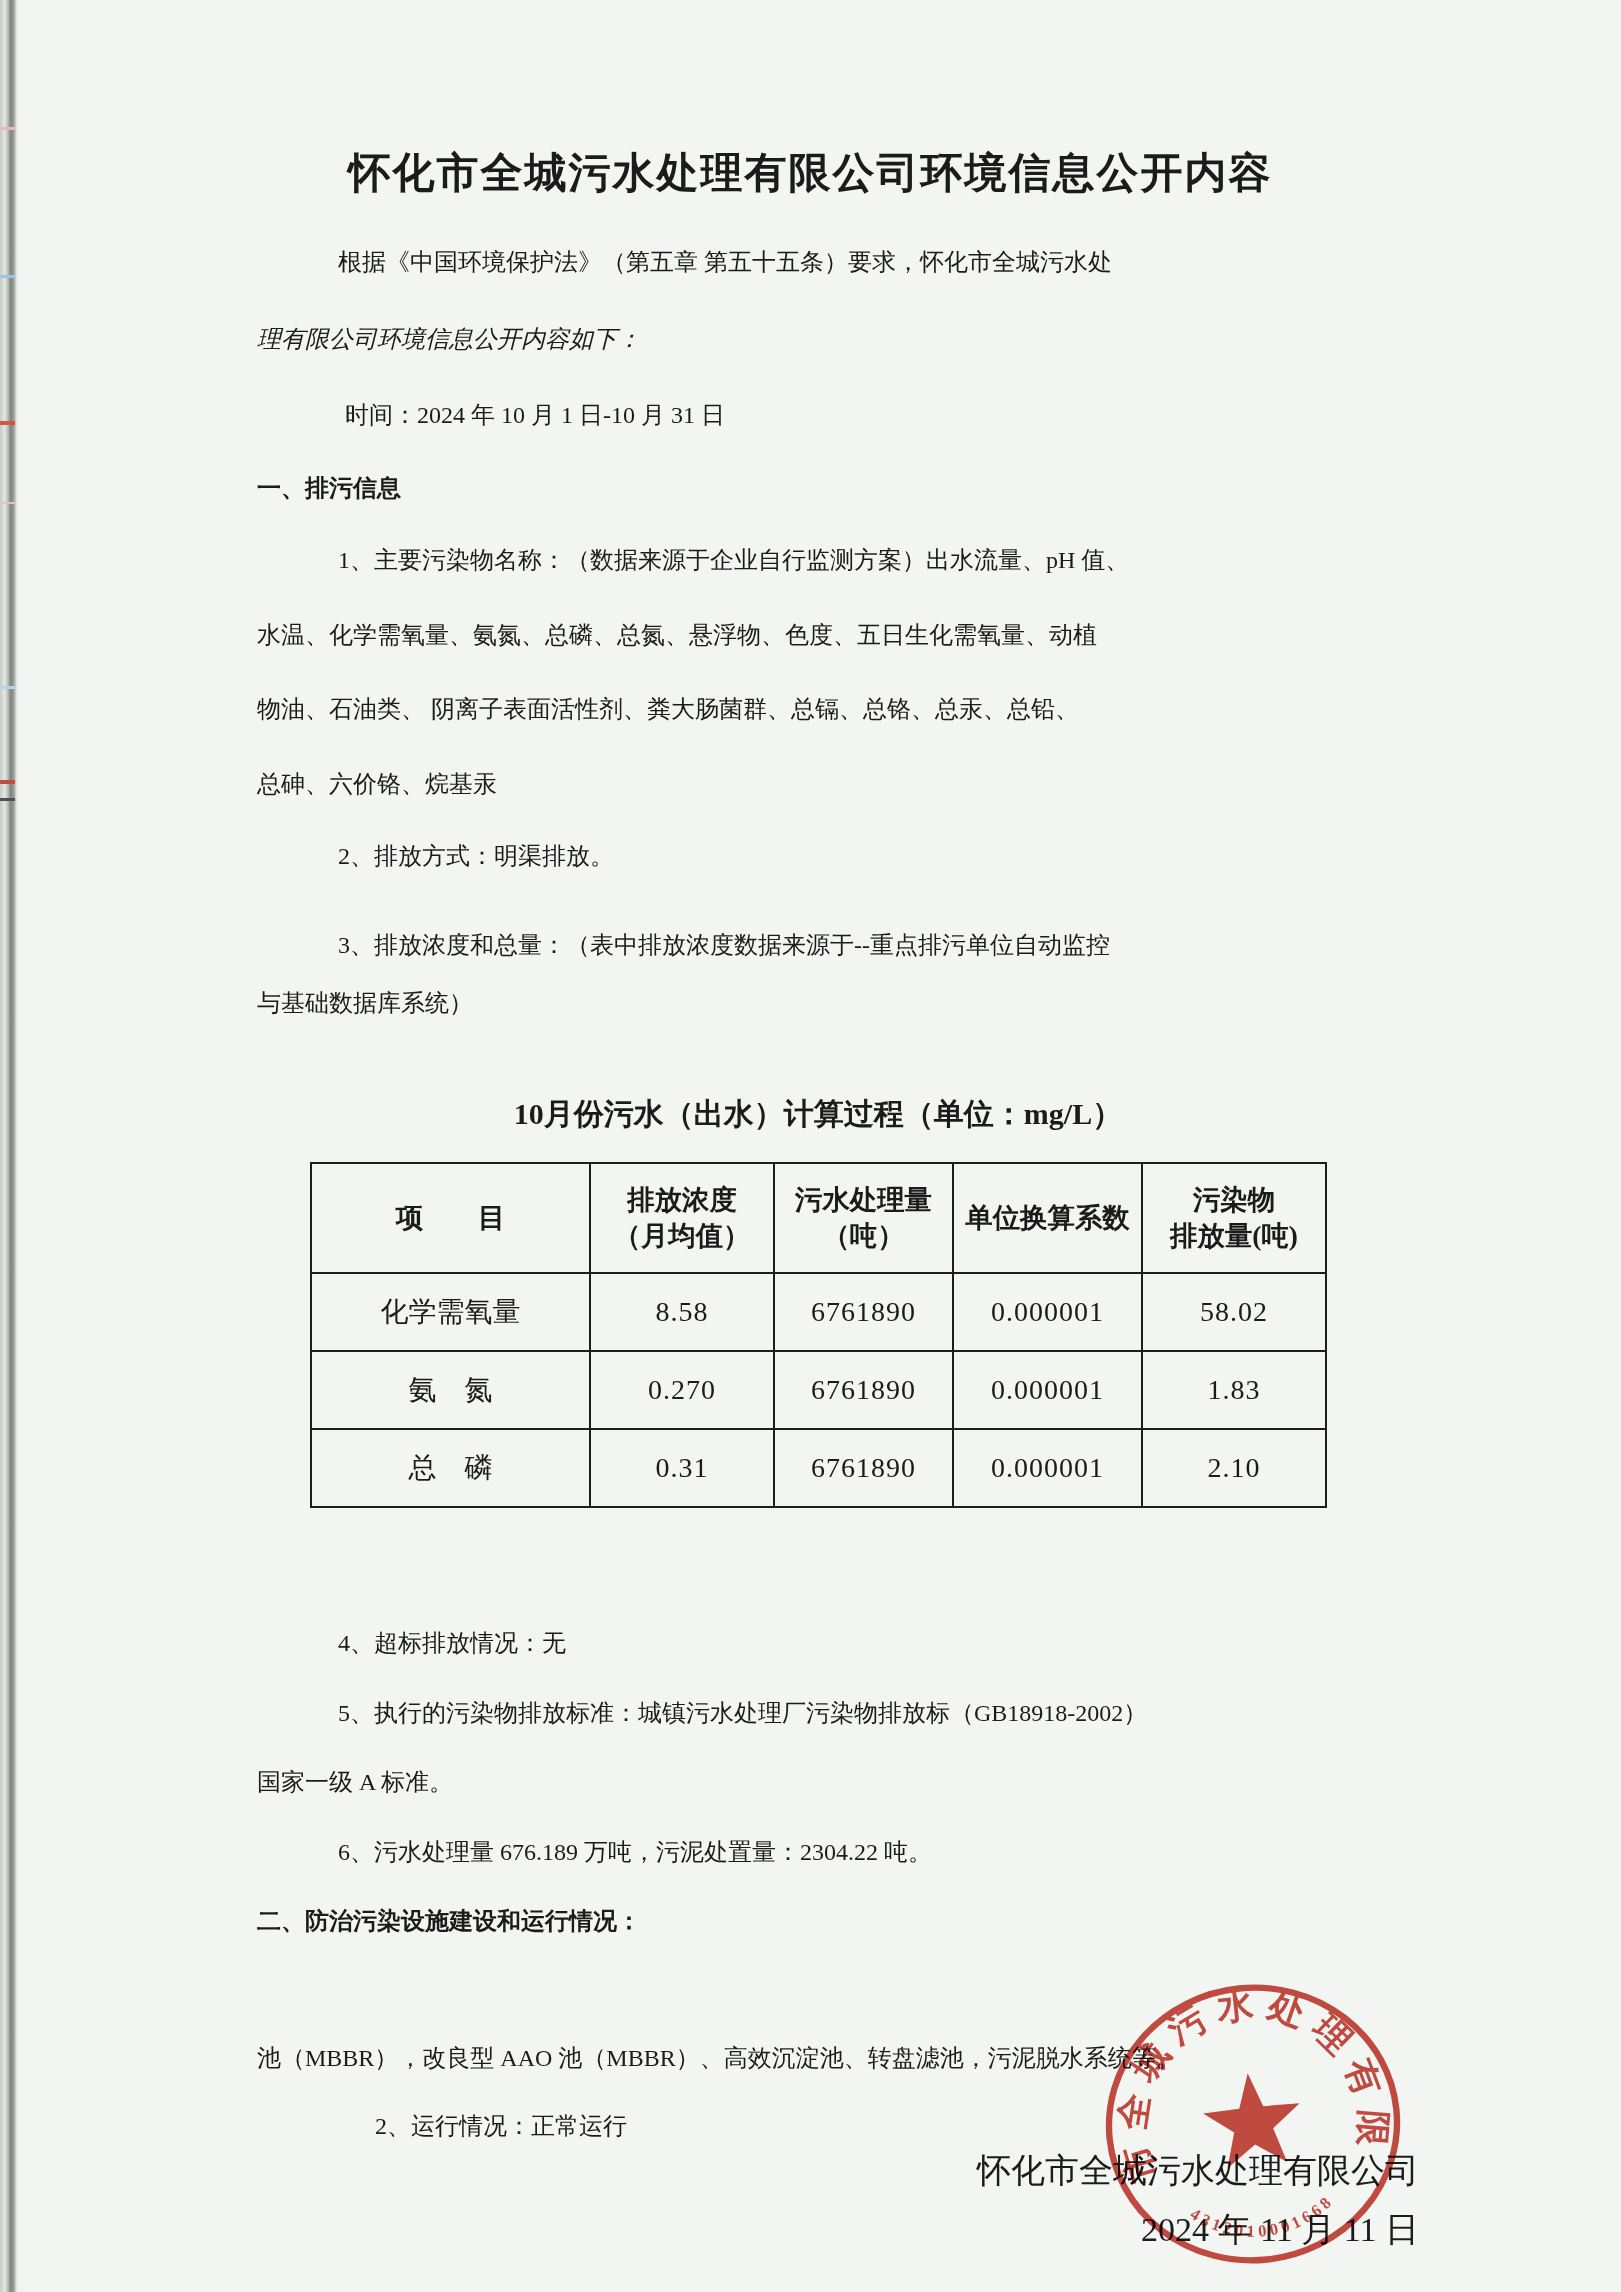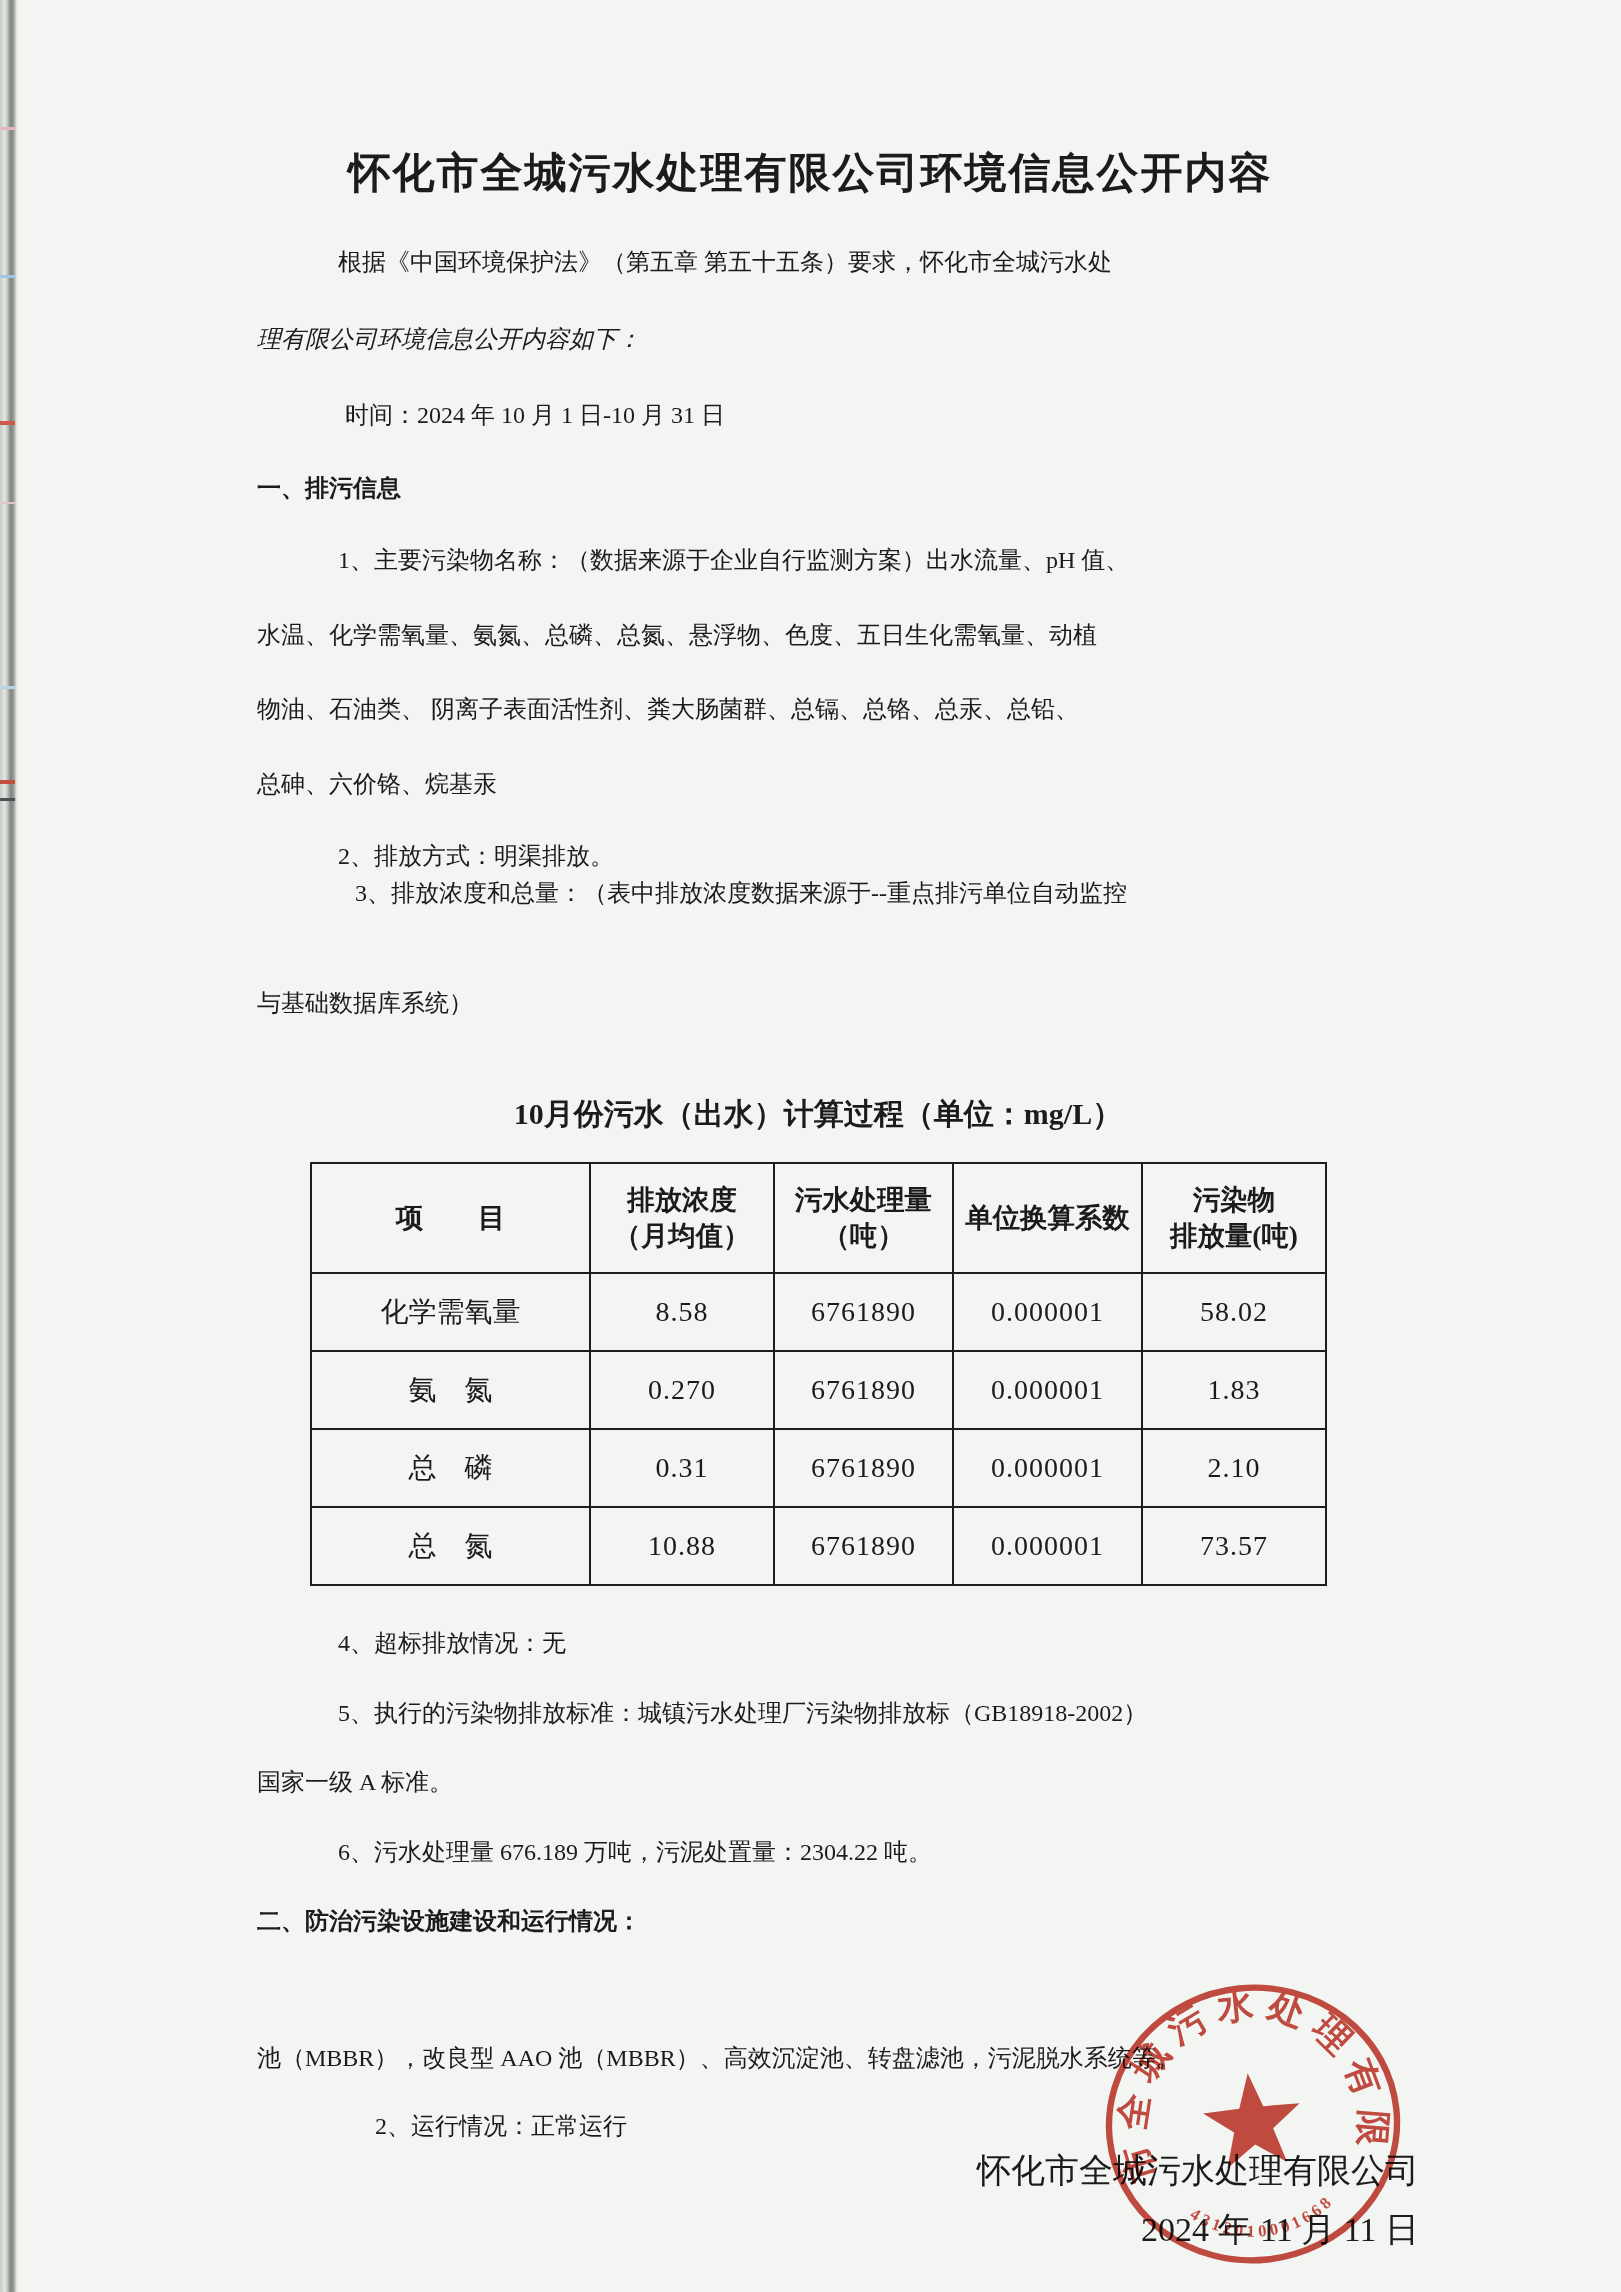--- a/index.html
+++ b/index.html
@@ -73,21 +73,21 @@
   <div class="ln ind" style="top:241px;">根据《中国环境保护法》（第五章 第五十五条）要求，怀化市全城污水处</div>
   <div class="ln" style="top:318px;font-style:italic;">理有限公司环境信息公开内容如下：</div>
   <div class="ln tind" style="top:394px;">时间：2024 年 10 月 1 日-10 月 31 日</div>
 
   <div class="ln b" style="top:467px;">一、排污信息</div>
   <div class="ln ind" style="top:539px;">1、主要污染物名称：（数据来源于企业自行监测方案）出水流量、pH 值、</div>
   <div class="ln" style="top:614px;">水温、化学需氧量、氨氮、总磷、总氮、悬浮物、色度、五日生化需氧量、动植</div>
   <div class="ln" style="top:688px;">物油、石油类、 阴离子表面活性剂、粪大肠菌群、总镉、总铬、总汞、总铅、</div>
   <div class="ln" style="top:763px;">总砷、六价铬、烷基汞</div>
   <div class="ln ind" style="top:835px;">2、排放方式：明渠排放。</div>
-  <div class="ln ind" style="top:872px;margin-left:17px;">3、排放浓度和总量：（表中排放浓度数据来源于--重点排污单位自动监控</div>
+  <div class="ln ind" style="top:924px;">3、排放浓度和总量：（表中排放浓度数据来源于--重点排污单位自动监控</div>
   <div class="ln" style="top:982px;">与基础数据库系统）</div>
 
   <div class="caption">10月份污水（出水）计算过程（单位：mg/L）</div>
   <table class="ptable">
     <colgroup>
       <col style="width:279px">
         <col style="width:184px">
         <col style="width:179px">
         <col style="width:189px">
         <col style="width:184px">
@@ -129,27 +129,20 @@
         <td class="num">0.000001</td>
         <td class="num">1.83</td>
       </tr>
       <tr class="dr">
         <td>总　磷</td>
         <td class="num">0.31</td>
         <td class="num">6761890</td>
         <td class="num">0.000001</td>
         <td class="num">2.10</td>
       </tr>
-      <tr class="dr">
-        <td>总　氮</td>
-        <td class="num">10.88</td>
-        <td class="num">6761890</td>
-        <td class="num">0.000001</td>
-        <td class="num">73.57</td>
-      </tr>
     </tbody>
   </table>
 
   <div class="ln ind" style="top:1622px;">4、超标排放情况：无</div>
   <div class="ln ind" style="top:1692px;">5、执行的污染物排放标准：城镇污水处理厂污染物排放标（GB18918-2002）</div>
   <div class="ln" style="top:1761px;">国家一级 A 标准。</div>
   <div class="ln ind" style="top:1831px;">6、污水处理量 676.189 万吨，污泥处置量：2304.22 吨。</div>
 
   <div class="ln b" style="top:1900px;">二、防治污染设施建设和运行情况：</div>
   <div class="ln" style="top:2037px;">池（MBBR），改良型 AAO 池（MBBR）、高效沉淀池、转盘滤池，污泥脱水系统等。</div>

